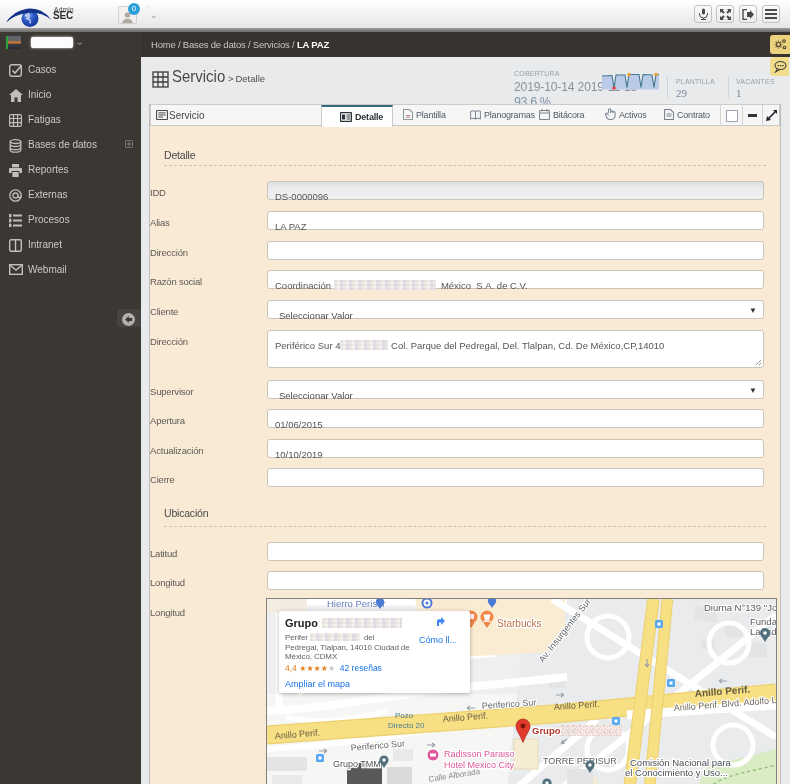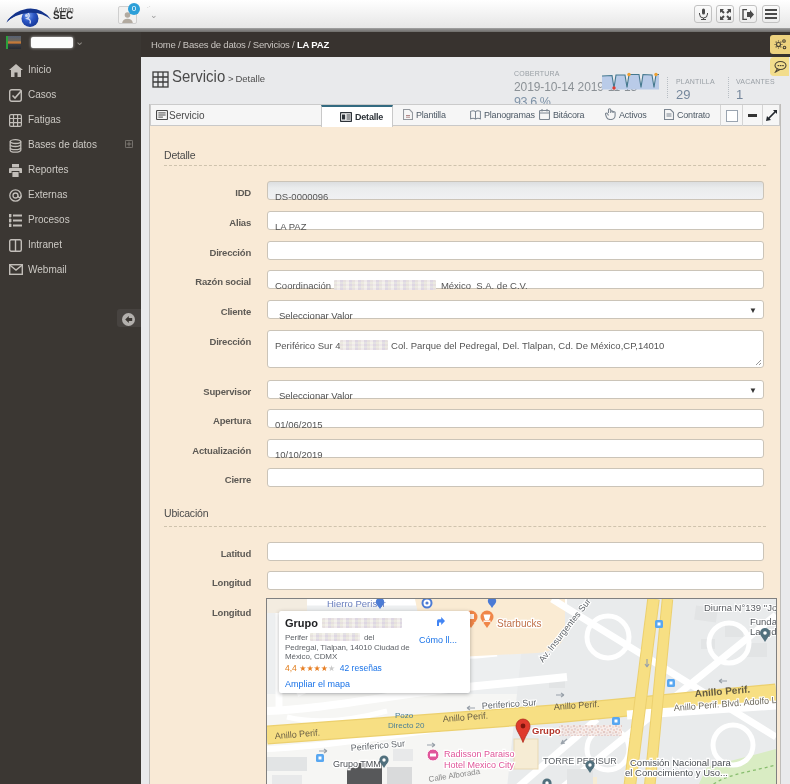--- a/index.html
+++ b/index.html
@@ -47,21 +47,21 @@
   border-radius:3px 0 0 3px; display:flex; align-items:center; justify-content:center; }
 
 
 #pagehead { position:absolute; left:141px; top:57px; width:649px; height:47px; }
 #ph-title { position:absolute; left:31px; top:10px; font-size:17px; color:#4a4a4a; transform:scaleX(.88); transform-origin:left; }
 #ph-sub { position:absolute; left:87px; top:16px; font-size:9.5px; color:#4f4f4f; }
 #ph-icon { position:absolute; left:11px; top:14px; }
 #chatbubble { position:absolute; right:1px; top:0px; width:19px; height:19px; background:#f2dd8c; border-radius:4px 0 0 4px;
   display:flex; align-items:center; justify-content:center;}
 .statlbl { font-size:7px; color:#9aa0a6; letter-spacing:.2px; }
-.statbig { font-size:13px; color:#75879c; margin-top:2px; }
+.statbig { font-size:11px; color:#75879c; margin-top:2px;font-family:Liberation Serif, serif; }
 #cobert { position:absolute; left:373px; top:13px; width:120px; text-align:left;}
 #cobert .dates { font-size:12px; color:#8b9196; white-space:nowrap; margin-top:3px; letter-spacing:-0.1px;}
 #cobert .pct { font-size:12.5px; letter-spacing:-0.4px; color:#7f93a8; margin-top:1px; }
 #spark { position:absolute; left:461px; top:15px; }
 .vdiv { position:absolute; top:20px; height:21px; border-left:1px dotted #b8bec4; }
 #plant { position:absolute; left:535px; top:21px; }
 #vacant { position:absolute; left:595px; top:21px; }
 
 
 #panel { position:absolute; left:149px; top:104px; width:632px; height:680px; background:#f9ead6; border-left:1px solid #bfbdba; border-right:1px solid #bfbdba; }
@@ -71,21 +71,21 @@
 #tb-icon { position:absolute; left:5px; top:5px; }
 .tab { position:absolute; top:0; height:21px; font-size:9px; letter-spacing:-0.2px; color:#4e5a66; line-height:21px; white-space:nowrap; }
 .tab svg { vertical-align:-2px; margin-right:3px; }
 #tab-det { left:170px; width:72px; background:#fff; border-top:2px solid #336a80; border-left:1px solid #c9c9c9; border-right:1px solid #c9c9c9; color:#2d3339; font-weight:bold; height:22px; padding-left:18px; }
 .tsep { position:absolute; top:0; height:21px; border-left:1px solid #d4d4d4; }
 .tctrl { position:absolute; top:0; height:21px; display:flex; align-items:center; justify-content:center; color:#333; }
 
 
 .sect { position:absolute; left:14px; font-size:10.5px; letter-spacing:-0.2px; color:#4a4a4a; }
 .dots { position:absolute; left:14px; width:602px; border-top:1px dashed #cfc3ad; }
-.flabel { position:absolute; width:101px; text-align:right; font-size:9.5px; letter-spacing:-0.2px; font-weight:bold; color:#5d5a55; }
+.flabel { position:absolute; width:101px; text-align:left; font-size:9.5px; letter-spacing:-0.2px; font-weight:normal; color:#5d5a55; }
 .finput { position:absolute; left:117px; width:497px; height:19px; background:#fff; border:1px solid #cbc4b8;
   border-radius:3px; font-size:9.5px; color:#555; line-height:17px; padding:6px 7px;
   font-family:"Liberation Sans", sans-serif; }
 .fdisabled { background:linear-gradient(#dcdee0 0%, #eaeced 35%, #f0f1f3 100%); color:#555; }
 .fselect { color:#4f4f4f; padding-left:11px; }
 .fselect:after { content:"▼"; position:absolute; right:6px; top:1px; font-size:8px; color:#333; }
 #formarea { position:absolute; left:0; top:0; width:630px; height:680px; }
 .blurpatch { background:
   repeating-linear-gradient(0deg, rgba(175,160,195,.15) 0 2px, rgba(220,228,212,.22) 2px 4px),
   repeating-linear-gradient(90deg, #f0ebe4 0 3px, #faf6f1 3px 6px, #e6e0e8 6px 9px);
@@ -165,27 +165,27 @@
 </div>
 <div id="hdrband"></div>
 
 <div id="sidebar">
   <div id="suser">
     <div id="sphoto"></div>
     <div id="sname"></div>
     <div id="scaret">⌄</div>
   </div>
   <div id="smenu">
-    <div class="mitem"><svg width="14" height="13" viewBox="0 0 14 13">
-          <path d="M7,0 L14,6 12,6 12,13 8.5,13 8.5,8.5 5.5,8.5 5.5,13 2,13 2,6 0,6 Z" fill="#c2beb9"></path>
-        </svg>Inicio</div>
     <div class="mitem"><svg width="13" height="13" viewBox="0 0 13 13">
           <rect x="0.7" y="0.7" width="11.6" height="11.6" rx="2" fill="none" stroke="#c2beb9" stroke-width="1.4"></rect>
           <path d="M3.5,6.5 L6,9 L12.5,1.5" fill="none" stroke="#c2beb9" stroke-width="1.6"></path>
         </svg>Casos</div>
+    <div class="mitem"><svg width="14" height="13" viewBox="0 0 14 13">
+          <path d="M7,0 L14,6 12,6 12,13 8.5,13 8.5,8.5 5.5,8.5 5.5,13 2,13 2,6 0,6 Z" fill="#c2beb9"></path>
+        </svg>Inicio</div>
     <div class="mitem"><svg width="13" height="13" viewBox="0 0 13 13">
           <rect x="0.6" y="0.6" width="11.8" height="11.8" rx="1.5" fill="none" stroke="#c2beb9" stroke-width="1.2"></rect>
           <path d="M0.6,4.5 h11.8 M0.6,8.6 h11.8 M4.5,0.6 v11.8 M8.6,0.6 v11.8" stroke="#c2beb9" stroke-width="1.2"></path>
         </svg>Fatigas</div>
     <div class="mitem"><svg width="13" height="14" viewBox="0 0 13 14">
           <g fill="none" stroke="#c2beb9" stroke-width="1.3">
             <ellipse cx="6.5" cy="2.6" rx="5.3" ry="1.9"></ellipse>
             <path d="M1.2,2.6 v3 c0,1 2.4,1.9 5.3,1.9 s5.3,-.9 5.3,-1.9 v-3"></path>
             <path d="M1.2,5.8 v3 c0,1 2.4,1.9 5.3,1.9 s5.3,-.9 5.3,-1.9 v-3"></path>
             <path d="M1.2,9 v2.3 c0,1 2.4,1.9 5.3,1.9 s5.3,-.9 5.3,-1.9 V9"></path>

